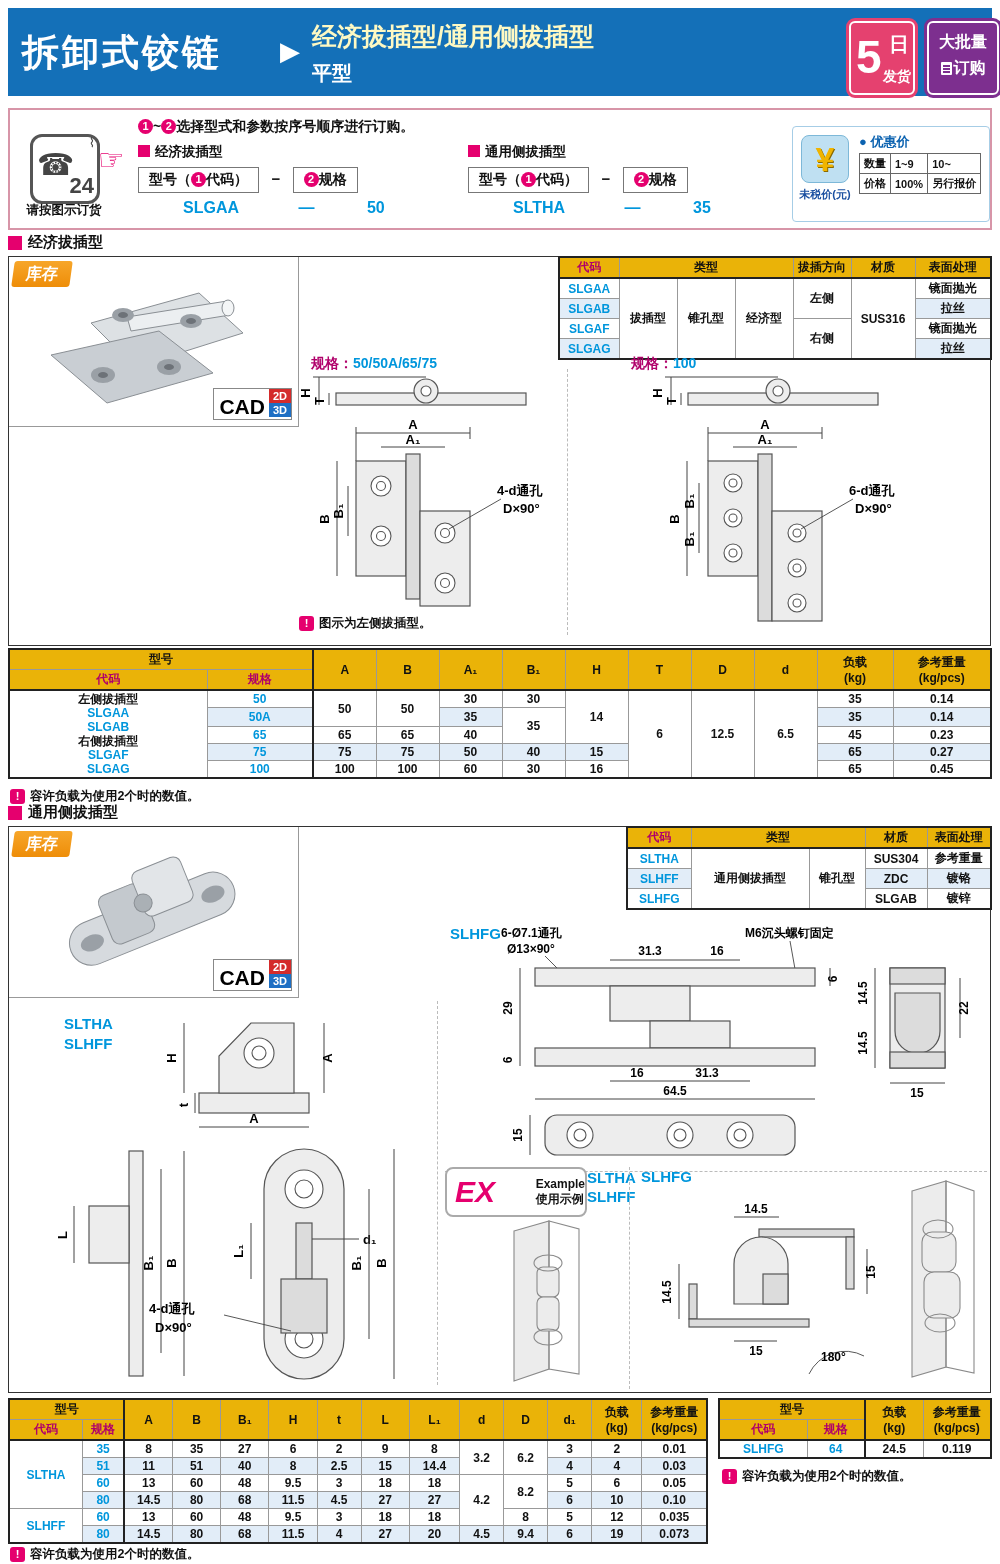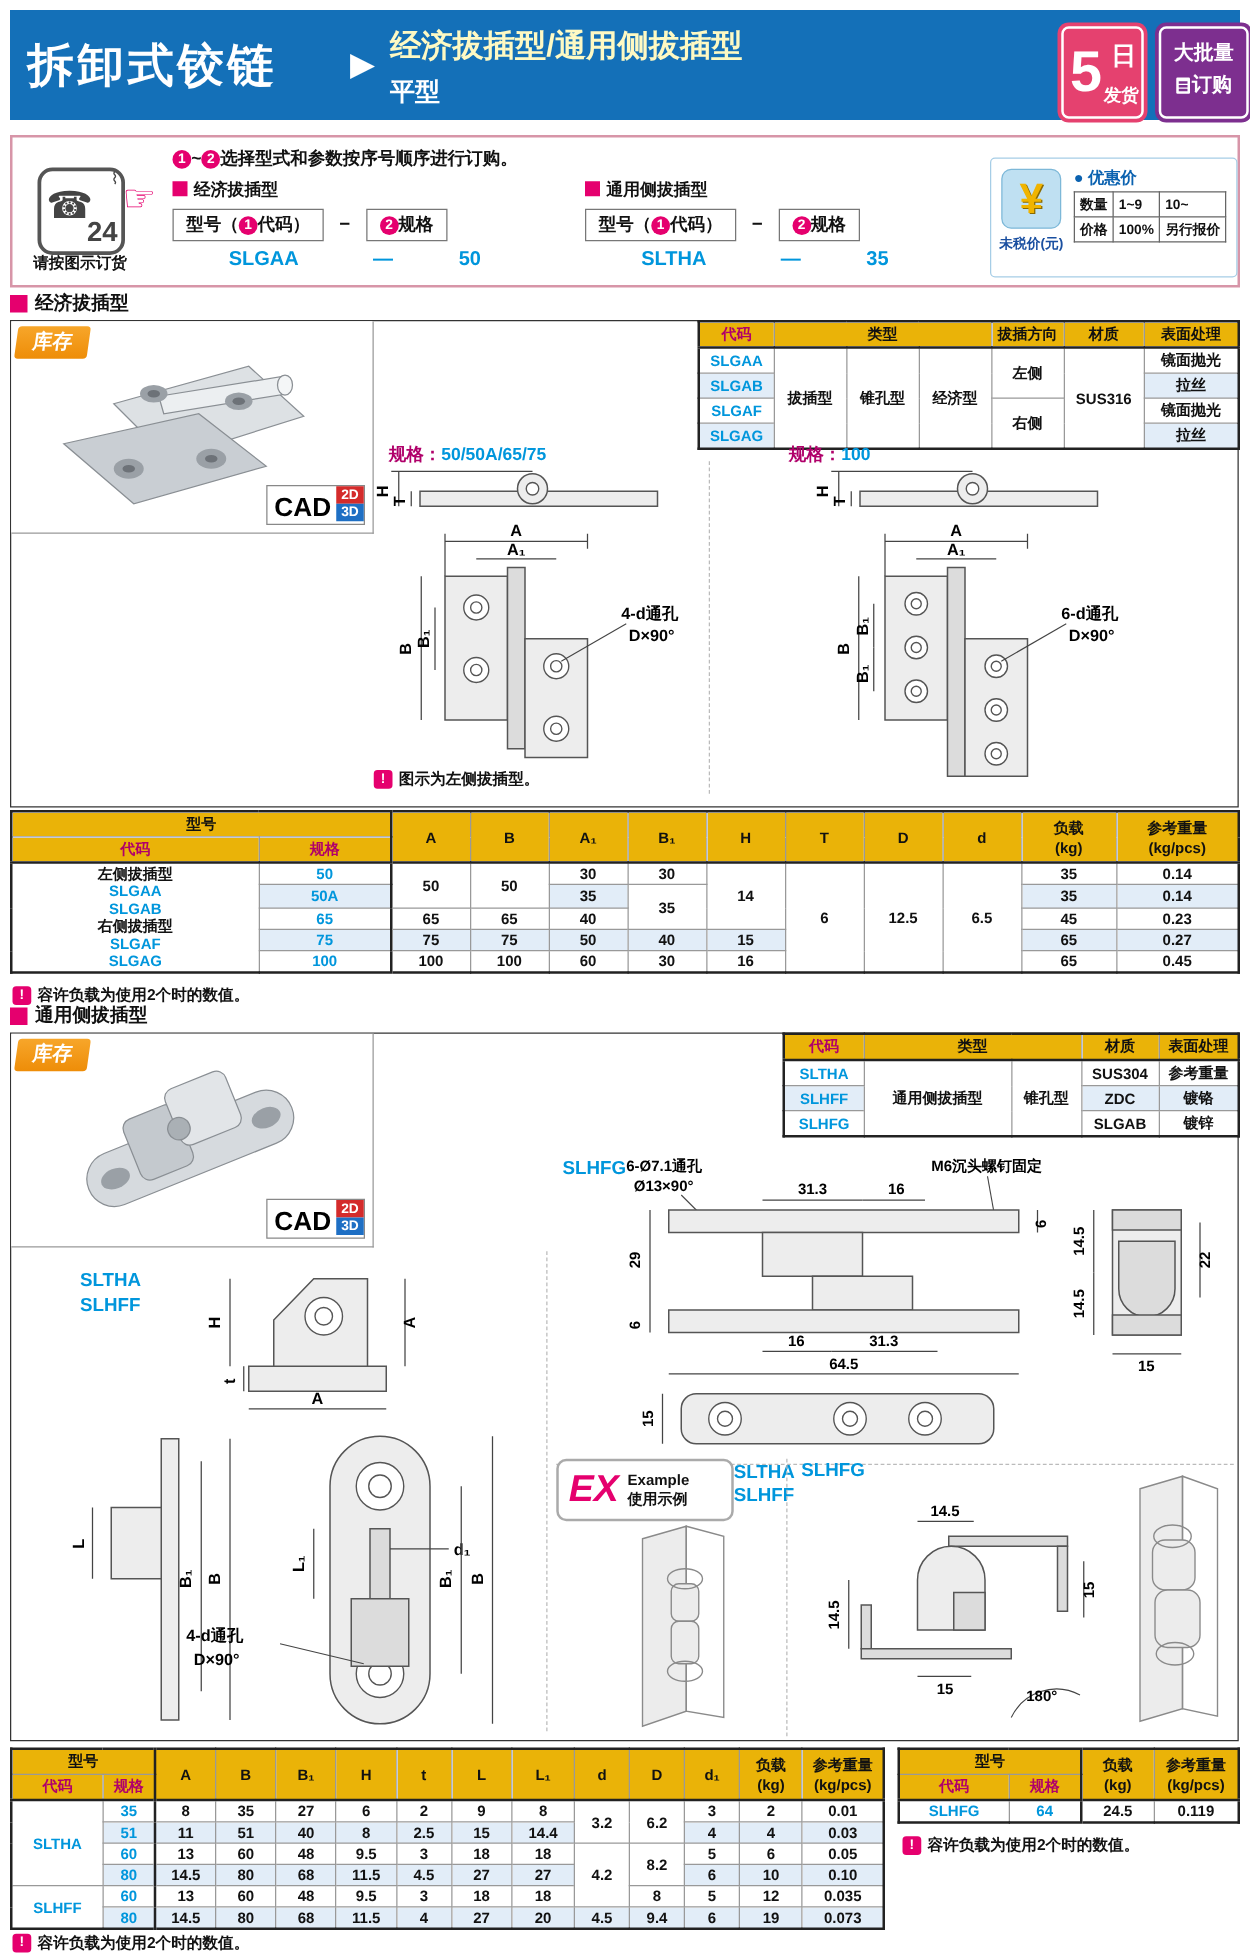--- a/index.html
+++ b/index.html
@@ -618,21 +618,21 @@
       <line class="dl" x1="430" y1="95" x2="430" y2="145"></line>
       <text class="sm" transform="rotate(-90 422 120)" x="422" y="120">14.5</text>
       <line class="dl" x1="515" y1="55" x2="515" y2="115"></line>
       <text class="sm" transform="rotate(-90 523 85)" x="523" y="85">22</text>
       <line class="dl" x1="445" y1="160" x2="500" y2="160"></line>
       <text class="sm" x="472" y="174">15</text>
     </svg>
 
     <div class="abs hdash" style="left:436px;top:344px;width:542px;"></div>
 
-    <div class="abs" style="left:436px;top:340px;width:130px;height:46px;border:2px solid #aaa;border-radius:8px;display:flex;align-items:center;padding-left:8px;gap:7px;background:#fff;">
+    <div class="abs" style="left:436px;top:340px;width:130px;height:46px;border:2px solid #aaa;border-radius:8px;display:flex;align-items:center;padding-left:8px;gap:7px;background:#fff;justify-content:space-between;">
       <span style="color:#e5006e;font-style:italic;font-weight:bold;font-size:30px;">EX</span>
       <span style="font-size:12px;font-weight:bold;line-height:15px;">
         <div>Example</div>
           <div>使用示例</div>
       </span>
     </div>
 
     <div class="abs codeblue" style="left:578px;top:341px;font-size:15px;line-height:19px;">
       <div>SLTHA</div>
         <div>SLHFF</div>

